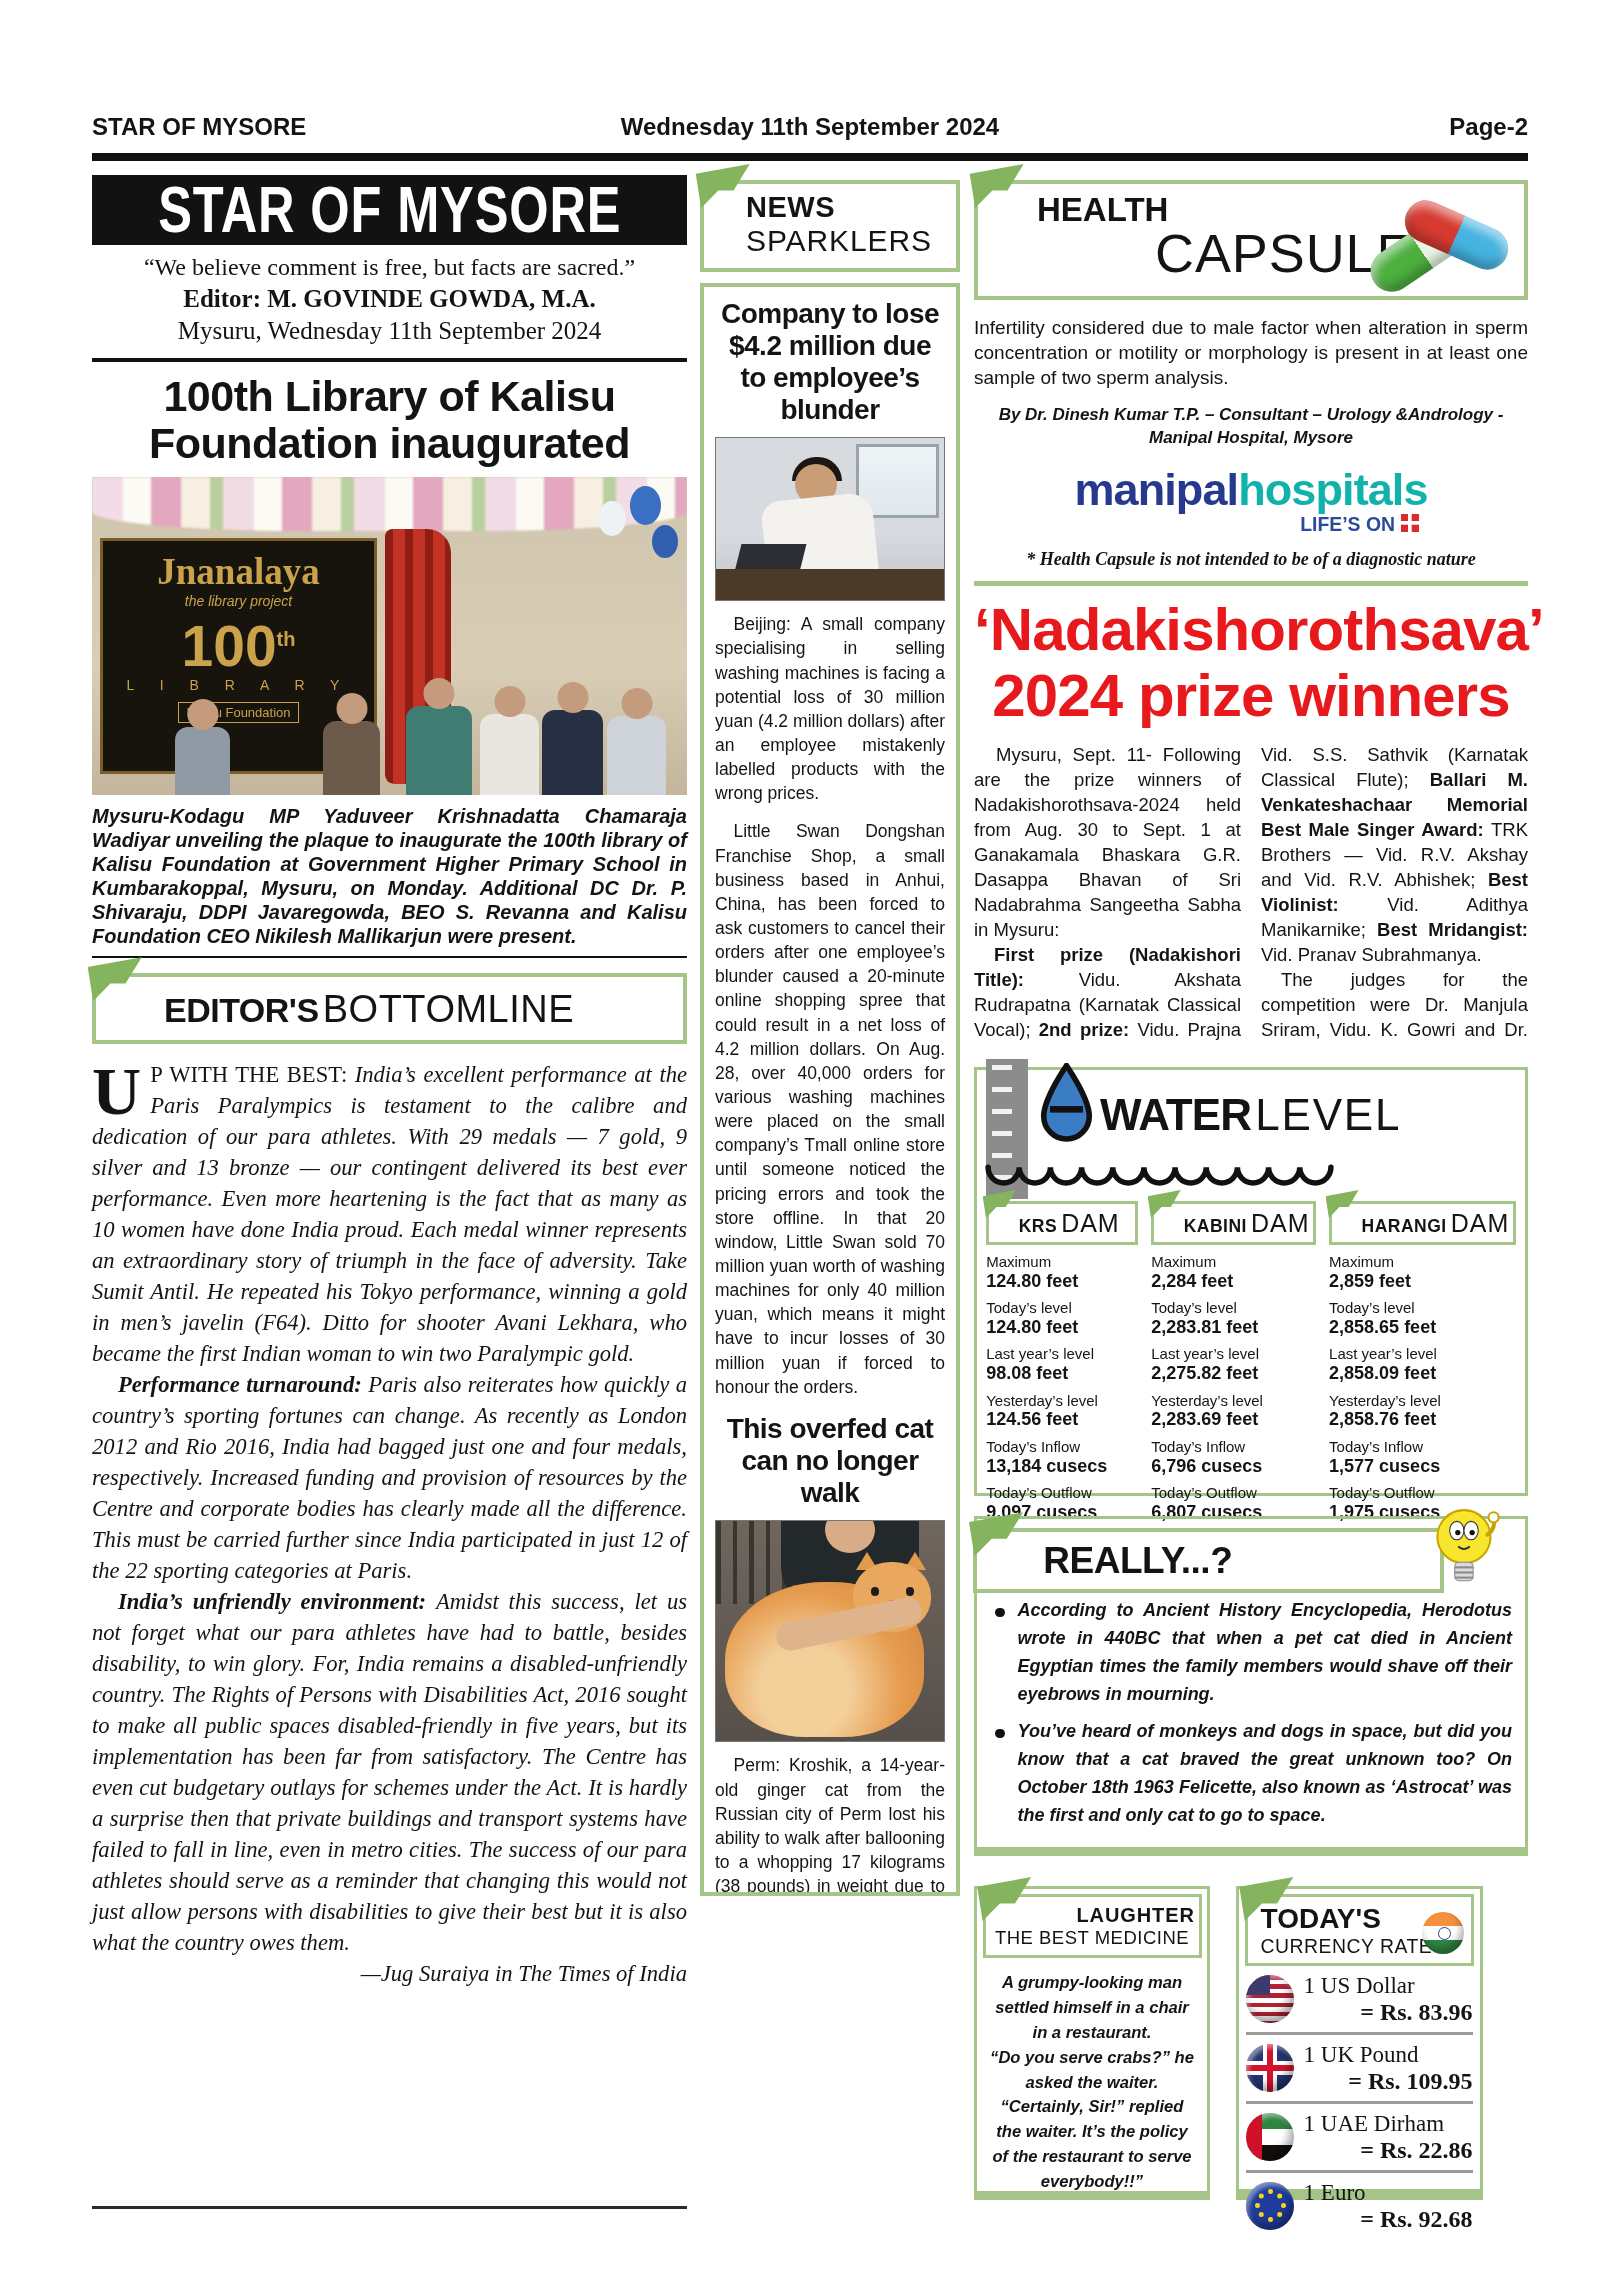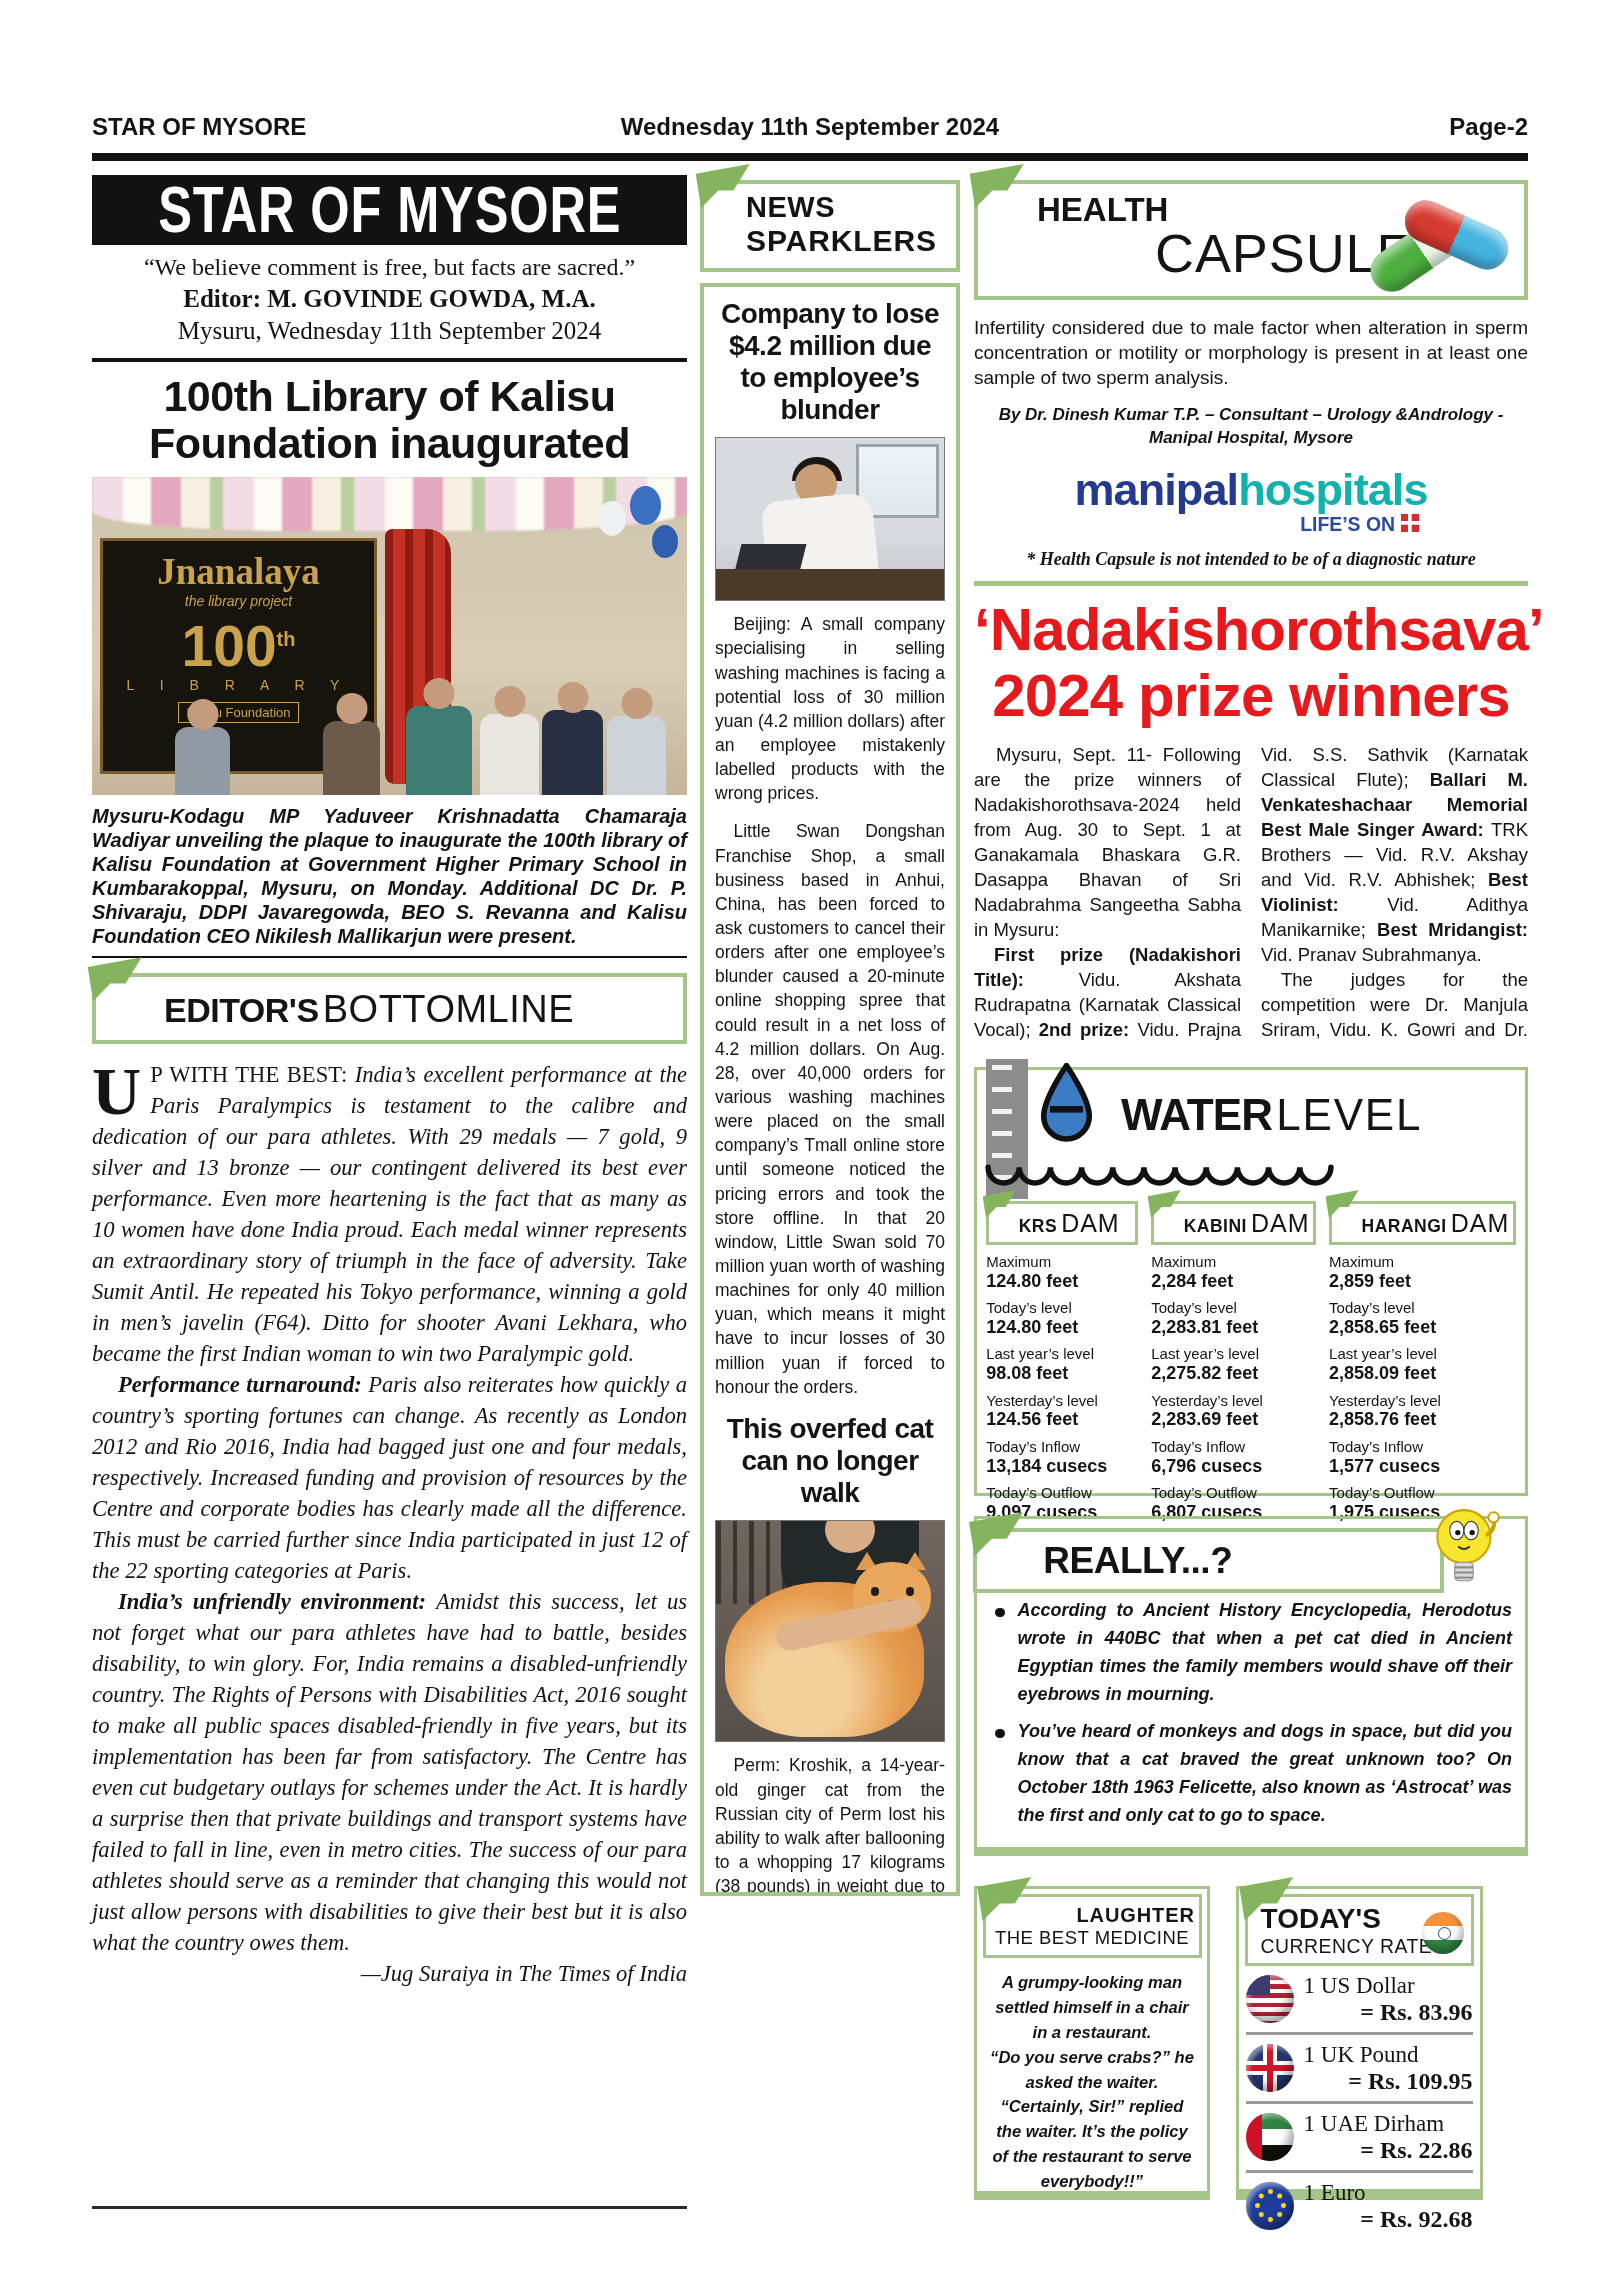--- a/index.html
+++ b/index.html
@@ -68,21 +68,21 @@
   .dropcap{float:left;font-size:68px;line-height:52px;font-weight:bold;font-style:normal;padding:5.5px 9.2px 0 0;}
   .lead-caps{font-style:normal;}
   .lead-bold{font-weight:bold;}
   .attribution{text-align:right;margin-top:3.7px;}
   .left-bottom-rule{position:absolute;left:92px;top:2206px;width:595px;height:2.8px;background:#2a2a2a;}
 
   
   .col-mid{position:absolute;left:700px;top:180px;width:260px;}
   .news-head{padding:7.4px 7.4px 9.2px 42px;}
   .news-head .h-bold{display:block;font-weight:bold;font-size:29px;letter-spacing:0.5px;}
-  .news-head .h-light{display:block;font-size:30px;letter-spacing:0.9px;font-weight:bold;}
+  .news-head .h-light{display:block;font-size:30px;letter-spacing:0.9px;}
   .mid-main{margin-top:11px;border:4.6px solid var(--green);height:1613px;padding:11px 11px;overflow:hidden;}
   .mid-headline{font-weight:bold;font-size:28px;line-height:1.15;text-align:center;letter-spacing:-0.5px;}
   .mid-photo{position:relative;height:164px;margin:11px 0;overflow:hidden;border:0.9px solid #777;}
   .office{background:linear-gradient(180deg,#d7dbdf 0 60%,#bfc3c7);}
   .office .window{position:absolute;right:5.5px;top:5.5px;width:83px;height:74px;background:
       linear-gradient(#eef3f6,#dfe8ec);border:3.7px solid #9aa3a8;}
   .office .man-head{position:absolute;left:79px;top:26px;width:42px;height:41px;border-radius:50%;background:#c99d76;}
   .office .man-hair{position:absolute;left:76px;top:18.5px;width:50px;height:24px;border-radius:24px 24px 0 0;background:#1c1712;}
   .office .man-body{position:absolute;left:48px;top:59px;width:111px;height:78px;border-radius:18.5px 24px 0 0;background:#f4f2ee;transform:rotate(-6deg);}
   .office .desk{position:absolute;bottom:0;left:0;right:0;height:31px;background:#4c3a28;}
@@ -123,21 +123,21 @@
   .pw-head{margin-top:11px;font-weight:bold;font-size:60px;line-height:1.1;text-align:center;letter-spacing:-0.9px;}
   .pw-cols{display:flex;gap:20px;margin-top:13px;height:305px;overflow:hidden;}
   .pw-col{width:267px;font-size:18.5px;line-height:25px;text-align:justify;}
   .pw-col p + p{text-indent:20px;}
 
   .water-box{margin-top:20px;border:3.7px solid var(--green);position:relative;height:429px;}
   .ruler{position:absolute;left:9.2px;top:-11px;width:42px;height:140px;background:#8c8c8c;}
   .ruler::before{content:"";position:absolute;left:5.5px;top:5.5px;width:20px;height:129px;background:
      repeating-linear-gradient(180deg,#f2f2f2 0 4.6px,transparent 4.6px 22px);}
   .droplet{position:absolute;left:59px;top:-7.4px;}
-  .water-title{position:absolute;left:144px;top:20px;}
+  .water-title{position:absolute;left:123px;top:20px;}
   .water-title .h-bold{font-weight:bold;font-size:44px;letter-spacing:-0.9px;}
   .water-title .h-light{font-size:44px;letter-spacing:1.8px;}
   .wave{position:absolute;left:5.5px;top:90px;}
   .dams{position:absolute;left:9.2px;right:9.2px;top:131px;display:flex;gap:13px;}
   .dam{flex:1;}
   .dam-head{border:3.7px solid var(--green);padding:4.6px 3.7px 4.6px 29.5px;white-space:nowrap;position:relative;background:#fff;}
   .dam-head .d-bold{font-weight:bold;font-size:17.5px;letter-spacing:0.5px;}
   .dam-head .d-light{font-size:25px;letter-spacing:0.9px;}
   .dam-row{margin-top:7.4px;}
   .dam-row .lbl{font-size:15px;display:block;}

